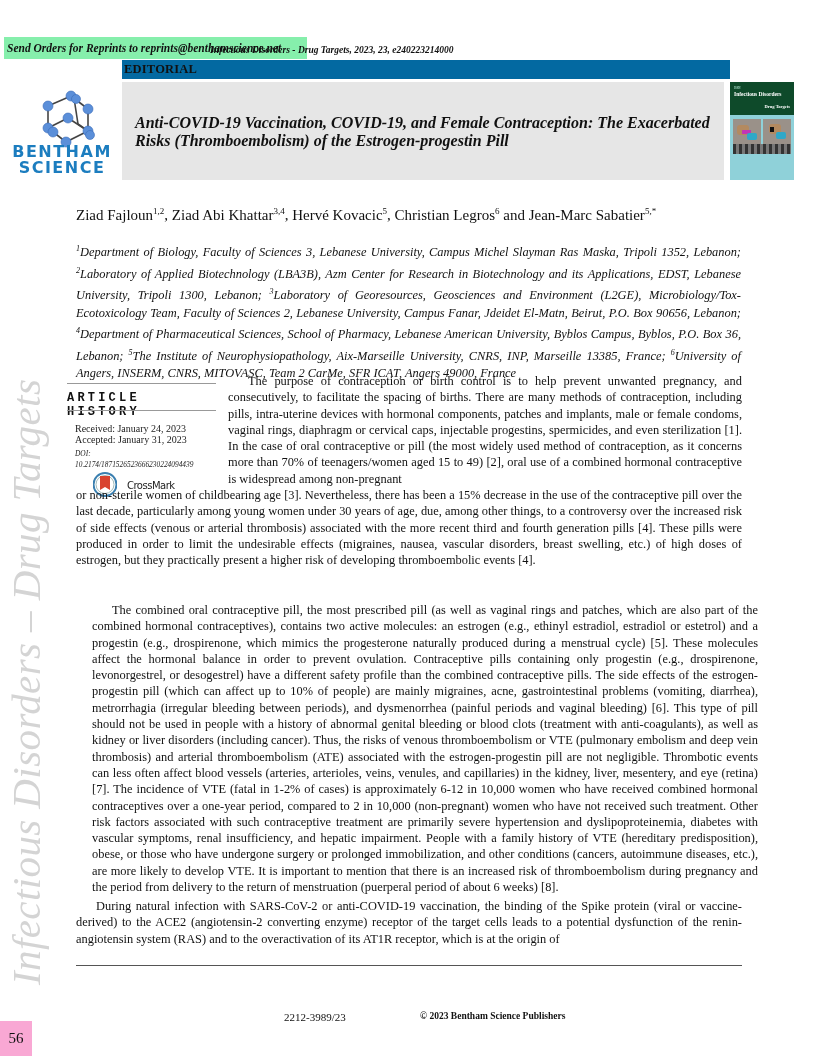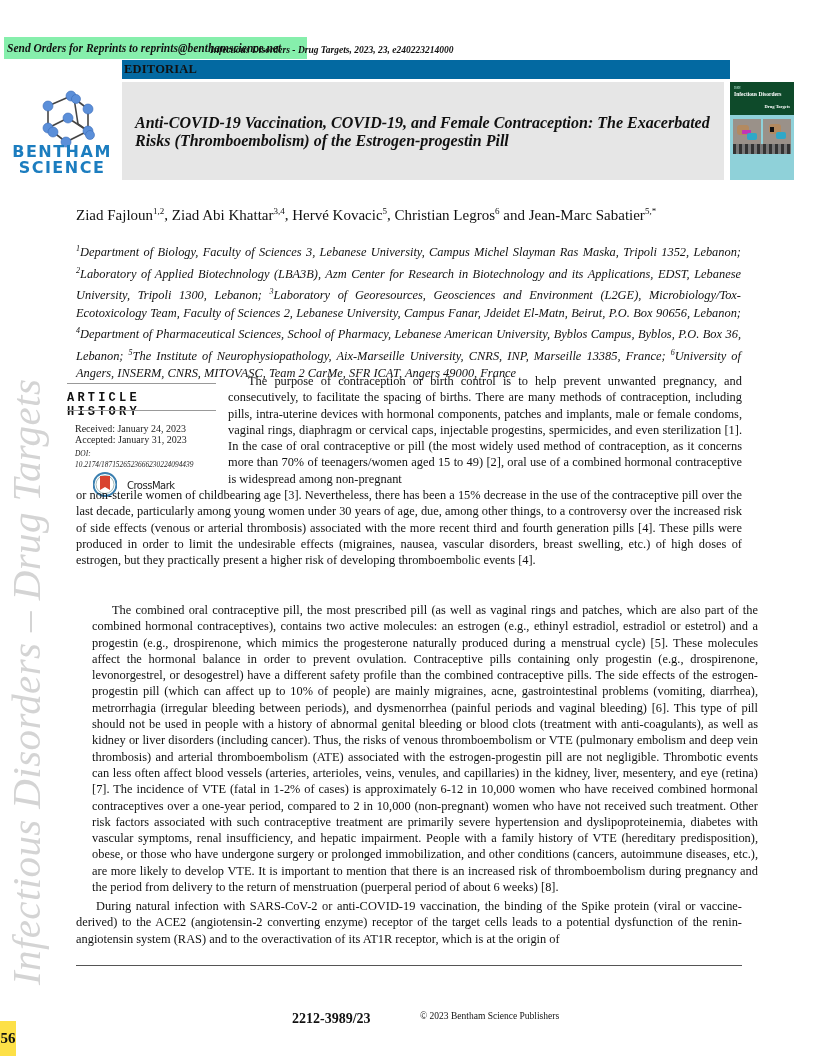--- a/index.html
+++ b/index.html
@@ -35,23 +35,23 @@
   .crossmark-text { left:127px; top:480px; font-family:"DejaVu Sans", sans-serif; font-size:10px; letter-spacing:-0.5px; color:#222; }
   .body-text { font-size:12.4px; line-height:16.3px; text-align:justify; }
   .p1a { left:228px; top:373px; width:514px; }
   .p1b { left:76px; top:487px; width:666px; }
   .p2 { left:76px; top:602px; width:666px;margin-left:16px; }
   .p3 { left:76px; top:898px; width:666px; }
   .indent { text-indent:20px; }
   .sidebar-vert { left:2px; top:985px; transform-origin:0 0; transform:rotate(-90deg); font-style:italic; font-size:41px; color:#d4d4d4; white-space:nowrap; letter-spacing:0.4px; }
   .foot-rule { left:76px; top:965px; width:666px; border-top:1.5px solid #555; }
   .foot-note { left:76px; top:969px; width:670px; font-size:9px; line-height:13px; color:#222; }
-  .issn { left:292px; top:1011px; font-size:14px; font-weight:bold; }
-  .copyright { left:420px; top:1011px; font-size:9.5px; font-weight:normal;text-align:right; }
-  .page-num { left:0; top:1021px; width:16px; height:35px; background:#fde047; font-weight:bold; font-size:15px; line-height:35px; text-align:center; }
+  .issn { left:284px; top:1011px; font-size:11px; font-weight:normal; }
+  .copyright { left:420px; top:1011px; font-size:9.5px; font-weight:bold;text-align:right; }
+  .page-num { left:0; top:1021px; width:32px; height:35px; background:#f9a8d4; font-weight:normal; font-size:15px; line-height:35px; text-align:center; }
 </style>
 </head>
 <body>
 
 <div class="abs reprint">Send Orders for Reprints to reprints@benthamscience.net</div>
 
 <div class="abs journal-line"><span>Infectious Disorders - Drug Targets, 2023, 23, e240223214000</span></div>
 
 <div class="abs editorial-bar">EDITORIAL</div>
 

